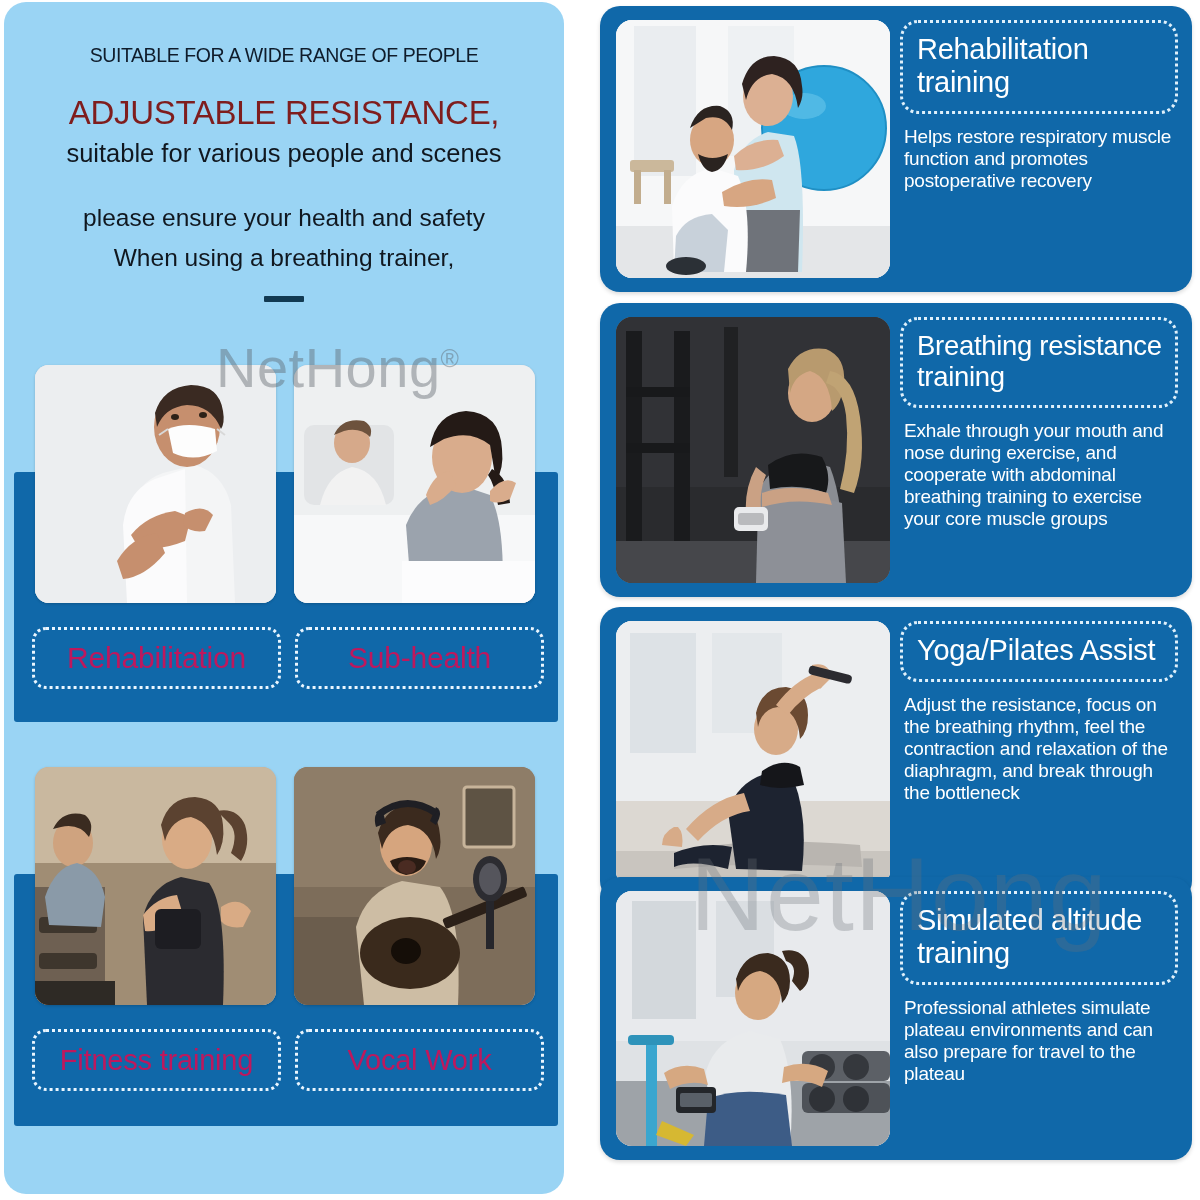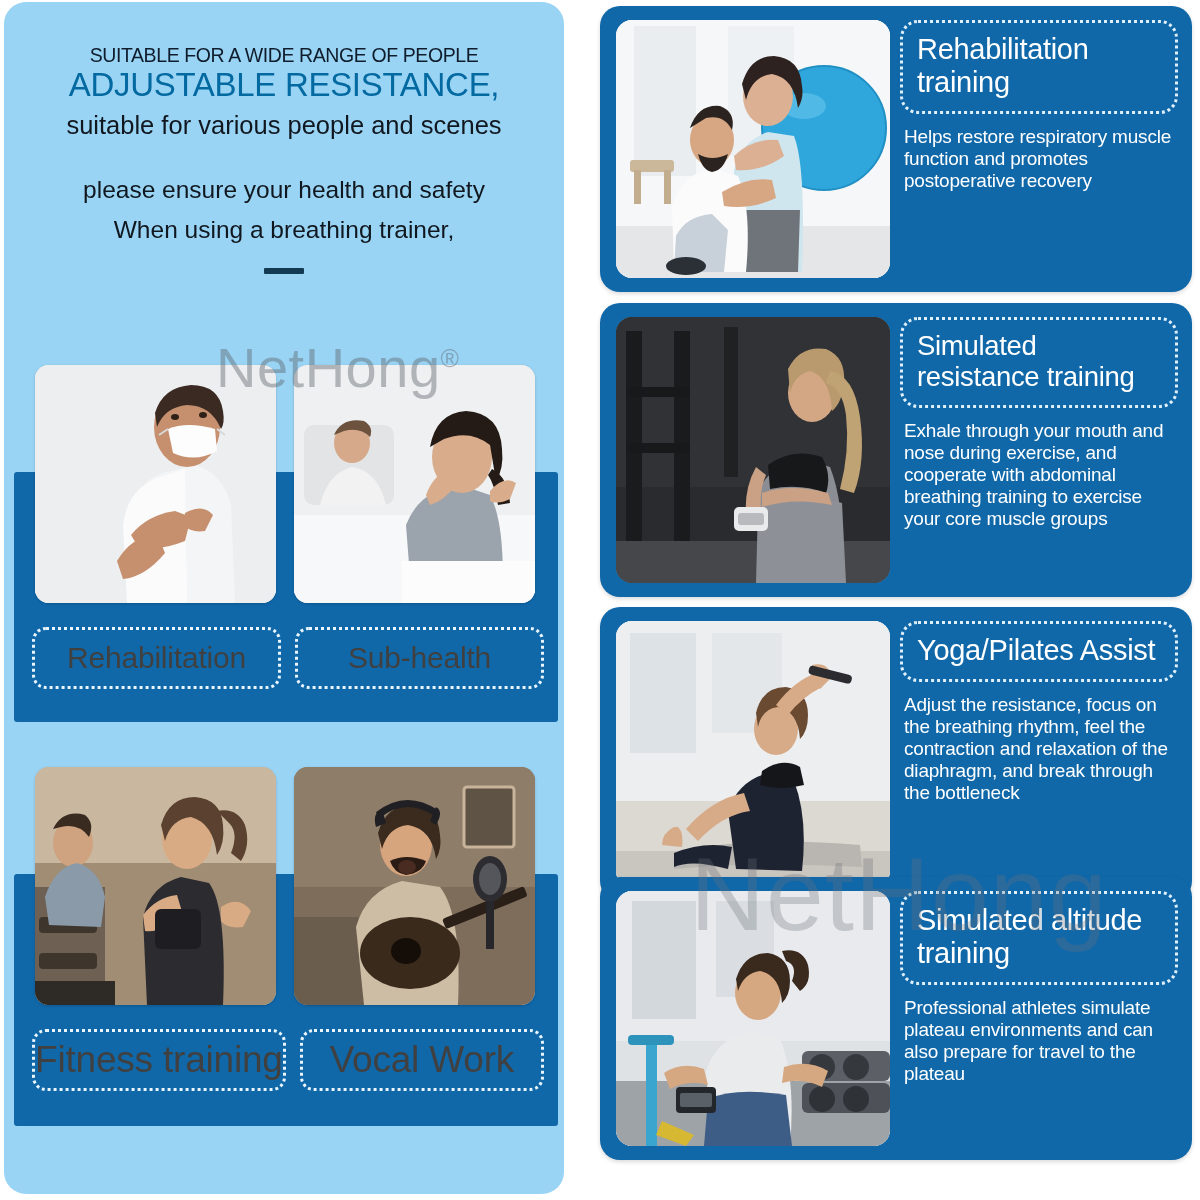--- a/index.html
+++ b/index.html
@@ -38,23 +38,24 @@
 
   .eyebrow {
     font-size: 19.5px;
     font-weight: normal;
     letter-spacing: -0.4px;
     color: #0f1c2b;
     white-space: nowrap;
   }
 
   .headline {
+    margin-top: 28px;
     font-size: 33px;
     font-weight: normal;
-    color: #0369a1;
+    color: #7f1d1d;
     letter-spacing: -0.3px;
     line-height: 1.12;
   }
 
   .subhead {
     margin-top: 7px;
     font-size: 25.5px;
     color: #10171f;
     line-height: 1.15;
   }
@@ -119,26 +120,26 @@
   .label-row-2 { top: 1027px; }
 
   .pill {
     flex: 1;
     height: 62px;
     border: 3px dotted #eaf6ff;
     border-radius: 14px;
     display: flex;
     align-items: center;
     justify-content: center;
-    color: #404040;
+    color: #be185d;
     font-size: 30px;
     letter-spacing: -0.2px;
     white-space: nowrap;
   }
-  .pill.small { font-size: 37px; }
+  .pill.small { font-size: 29px; }
 
   
   .right-panel {
     position: absolute;
     left: 598px;
     top: 0;
     width: 598px;
     height: 1200px;
   }
 
@@ -391,21 +392,21 @@
           <path d="M146 176 Q174 166 212 176 L216 188 Q178 180 146 190 Z" fill="#caa184"></path>
           <ellipse cx="196" cy="76" rx="24" ry="29" fill="#d4a784"></ellipse>
           <path d="M172 52 Q184 28 210 32 Q230 40 228 66 Q226 86 216 94 Q214 60 194 54 Q178 58 174 76 Z" fill="#b89a6e"></path>
           <path d="M214 54 Q238 58 244 100 Q250 144 238 176 L224 172 Q234 134 230 98 Q226 70 210 66 Z" fill="#c0a374"></path>
           <path d="M140 150 Q128 172 130 198 L146 200 Q142 176 150 158 Z" fill="#caa184"></path>
           <rect x="118" y="190" width="34" height="24" rx="5" fill="#e9eaec"></rect>
           <rect x="122" y="196" width="26" height="12" rx="3" fill="#b9babd"></rect>
         </svg>
       </div>
       <div class="rcard-body">
-        <div class="rcard-title t2">Simulated resistance training</div>
+        <div class="rcard-title t2">Breathing resistance training</div>
         <div class="rcard-desc"> Exhale through your mouth and nose during exercise, and cooperate with abdominal breathing training to exercise your core muscle groups</div>
       </div>
     </div>
 
     <div class="rcard rcard-3">
       <div class="rcard-photo">
         <svg viewBox="0 0 274 266" preserveAspectRatio="xMidYMid slice">
           <rect width="274" height="266" fill="#e9eaec"></rect>
           <rect x="0" y="0" width="274" height="180" fill="#eceef0"></rect>
           <rect x="14" y="12" width="66" height="120" fill="#dde2e6"></rect>

